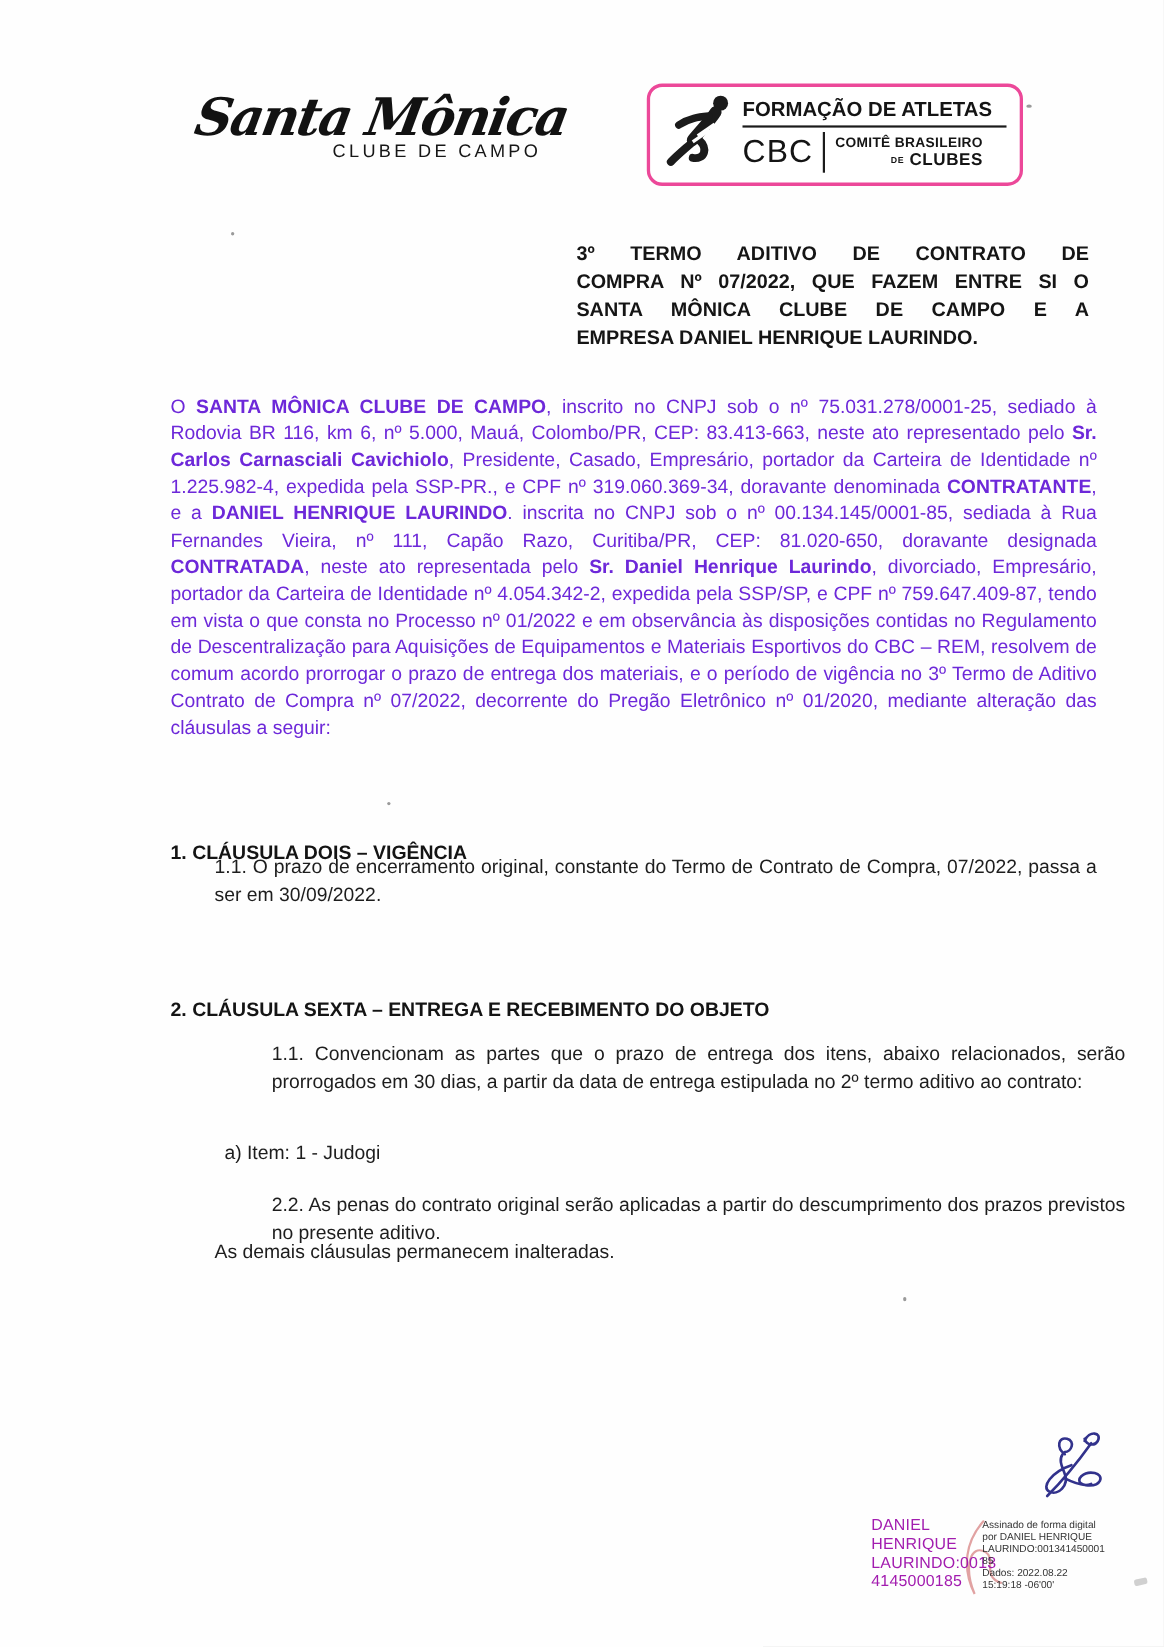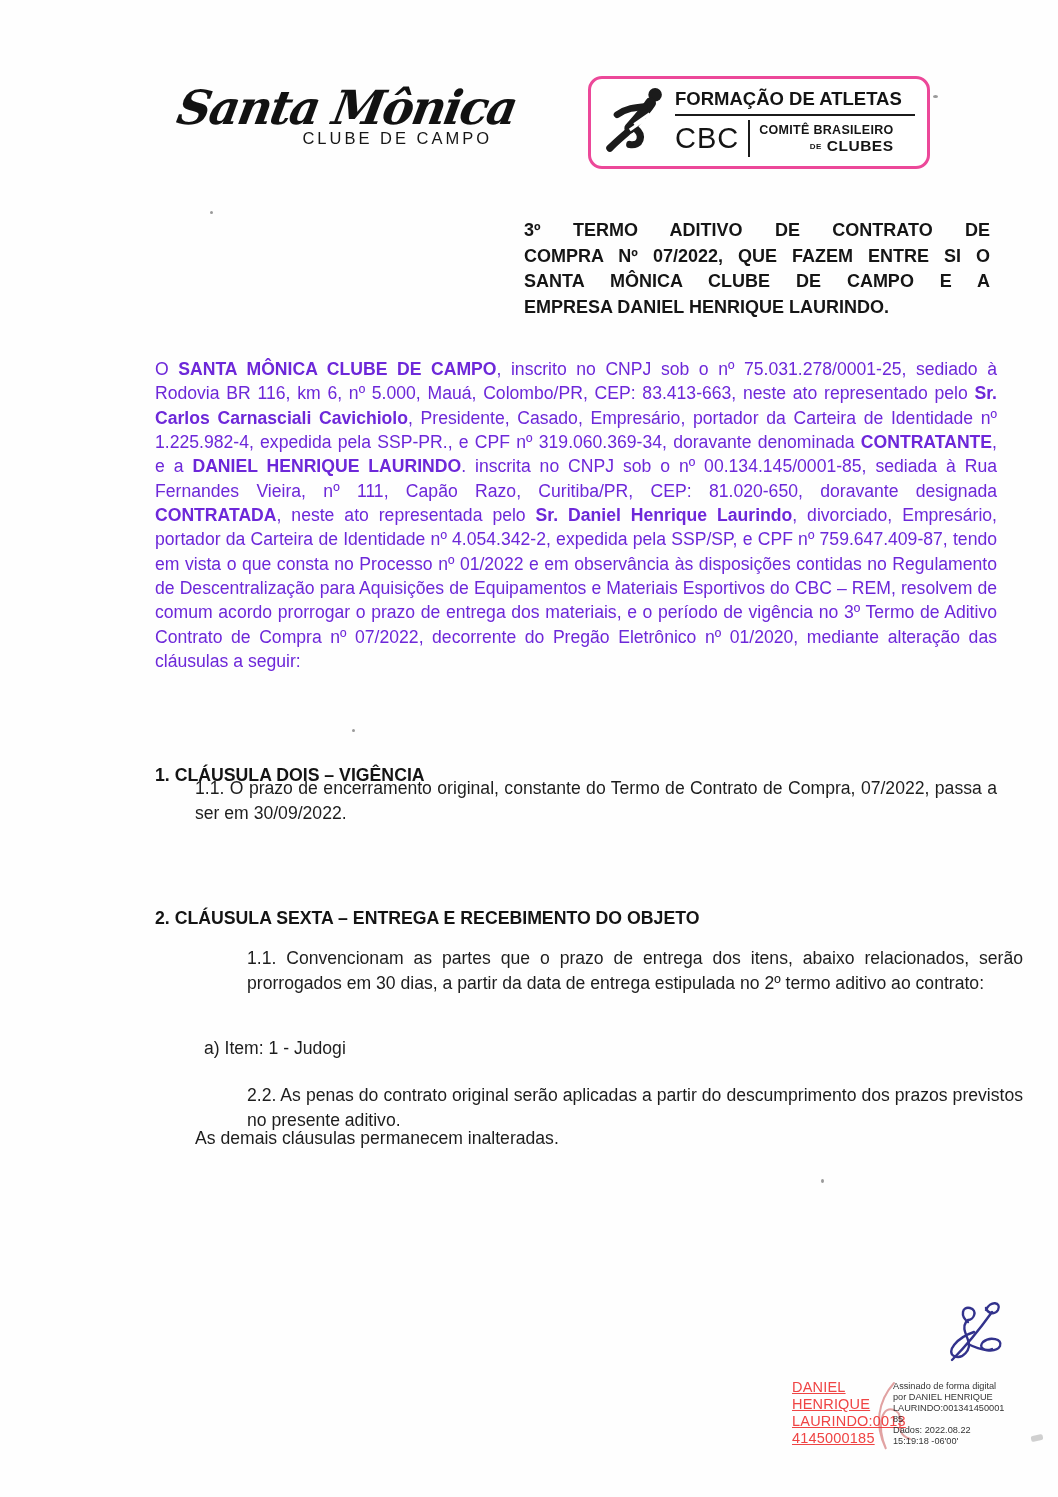--- a/index.html
+++ b/index.html
@@ -53,21 +53,21 @@
   .clause2-item1{position:absolute; left:247px; top:946px; width:776px; font-size:17.6px; line-height:25.4px; text-align:justify;}
   .clause2-item-a{position:absolute; left:204px; top:1038px; font-size:17.6px;}
   .clause2-item2{position:absolute; left:247px; top:1069px; width:776px; font-size:17.6px; line-height:25.4px; text-align:justify;margin-top:14px;}
   .unchanged{position:absolute; left:195px; top:1128px; font-size:17.6px;}
   .closing{position:absolute; left:204px; top:1198px; width:794px; font-size:17.6px; line-height:25.4px; text-align:justify;}
   
   .sig-scribble{position:absolute; left:938px; top:1298px;}
   .sig-flourish{position:absolute; left:866px; top:1381px; z-index:1;}
   .sig-name{
     position:absolute; left:792px; top:1379px; width:104px; z-index:2;
-    font-size:14.5px; line-height:16.9px; color:#ef4444; letter-spacing:.2px;text-decoration:underline;
+    font-size:14.5px; line-height:16.9px; color:#a21caf; letter-spacing:.2px;
   }
   .sig-details{
     position:absolute; left:893px; top:1381px; width:104px; z-index:2;
     font-size:9.2px; line-height:10.9px; color:#343434;
   }
   
   .speck{position:absolute; background:#9a9a9a; border-radius:50%;}
   .speck.s1{left:933px; top:95px; width:5px; height:3px;}
   .speck.s2{left:210px; top:211px; width:3px; height:3px;}
   .speck.s3{left:352px; top:729px; width:3px; height:3px;}

